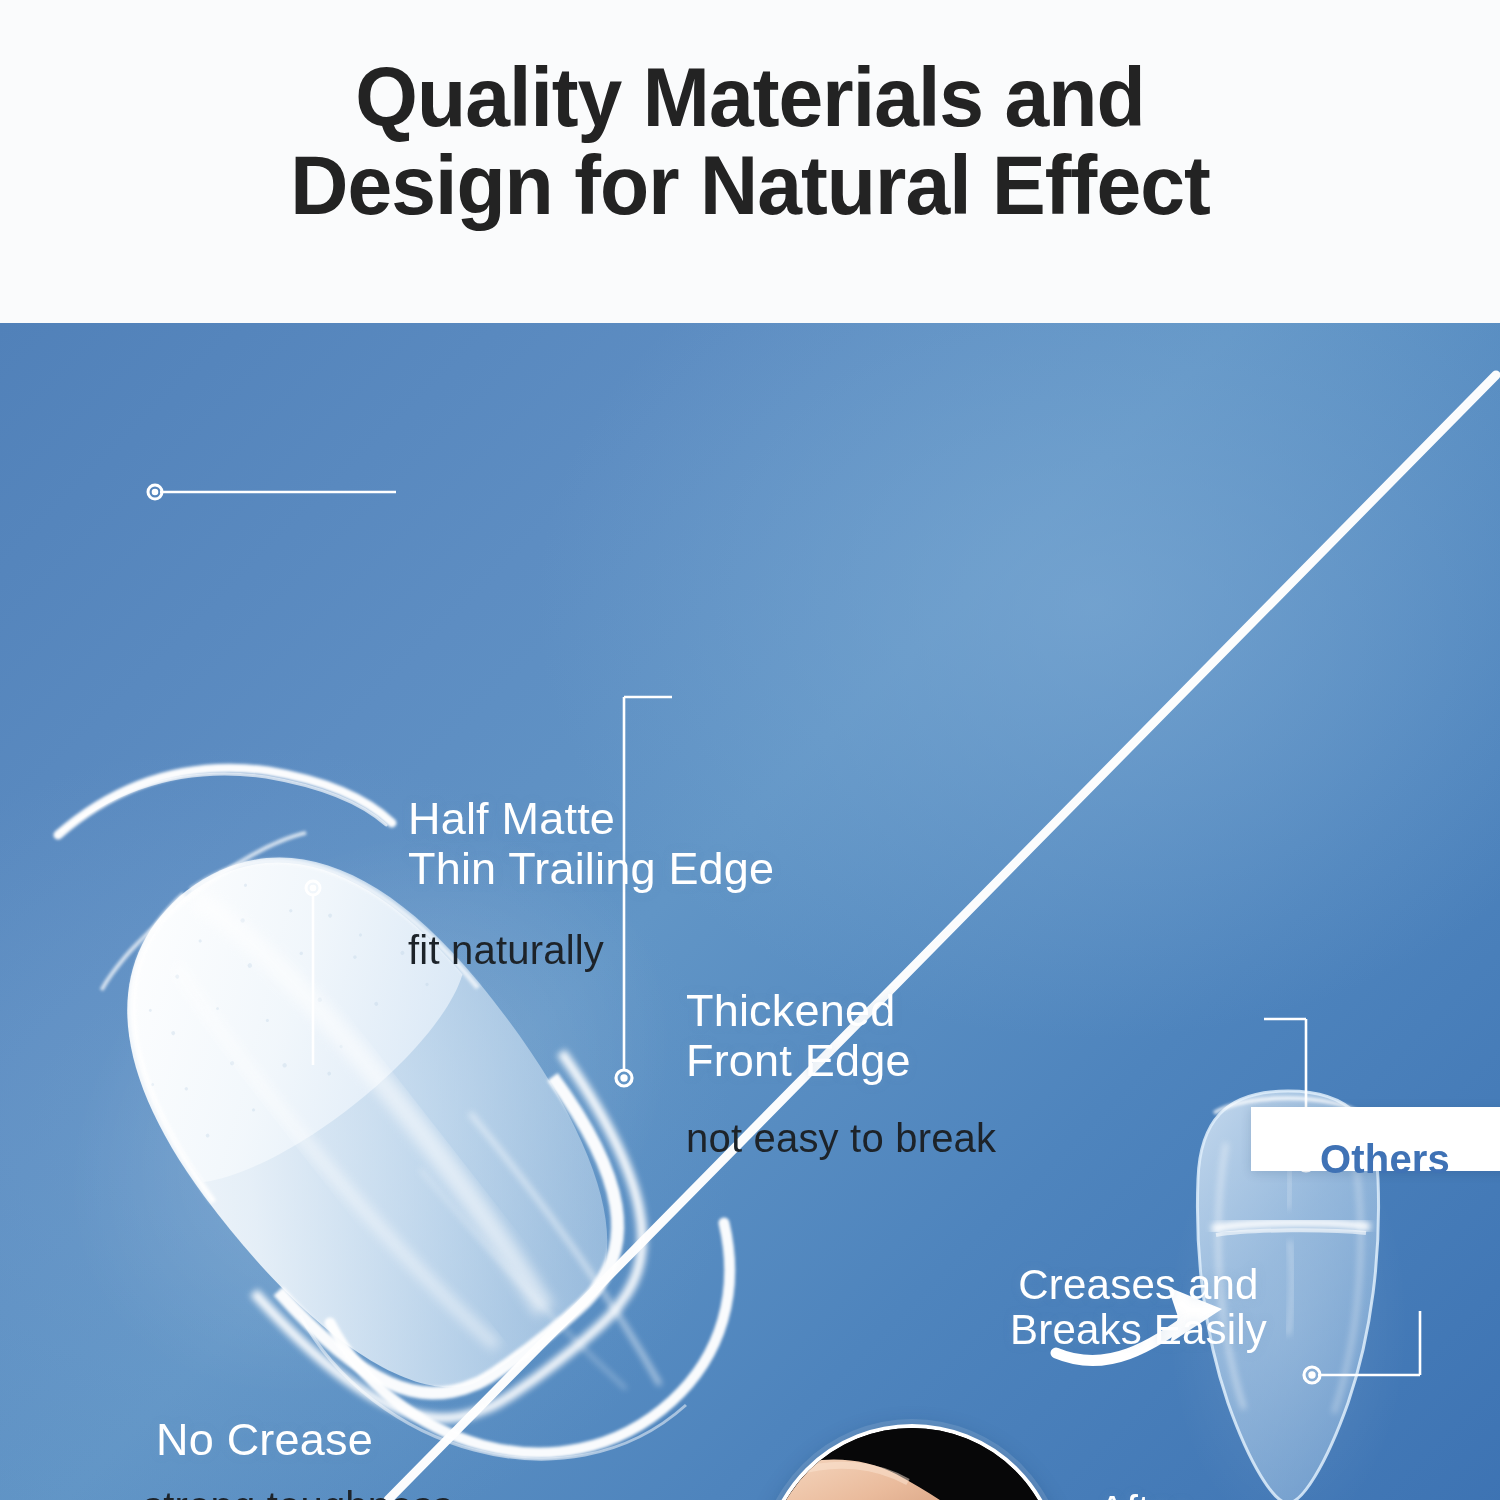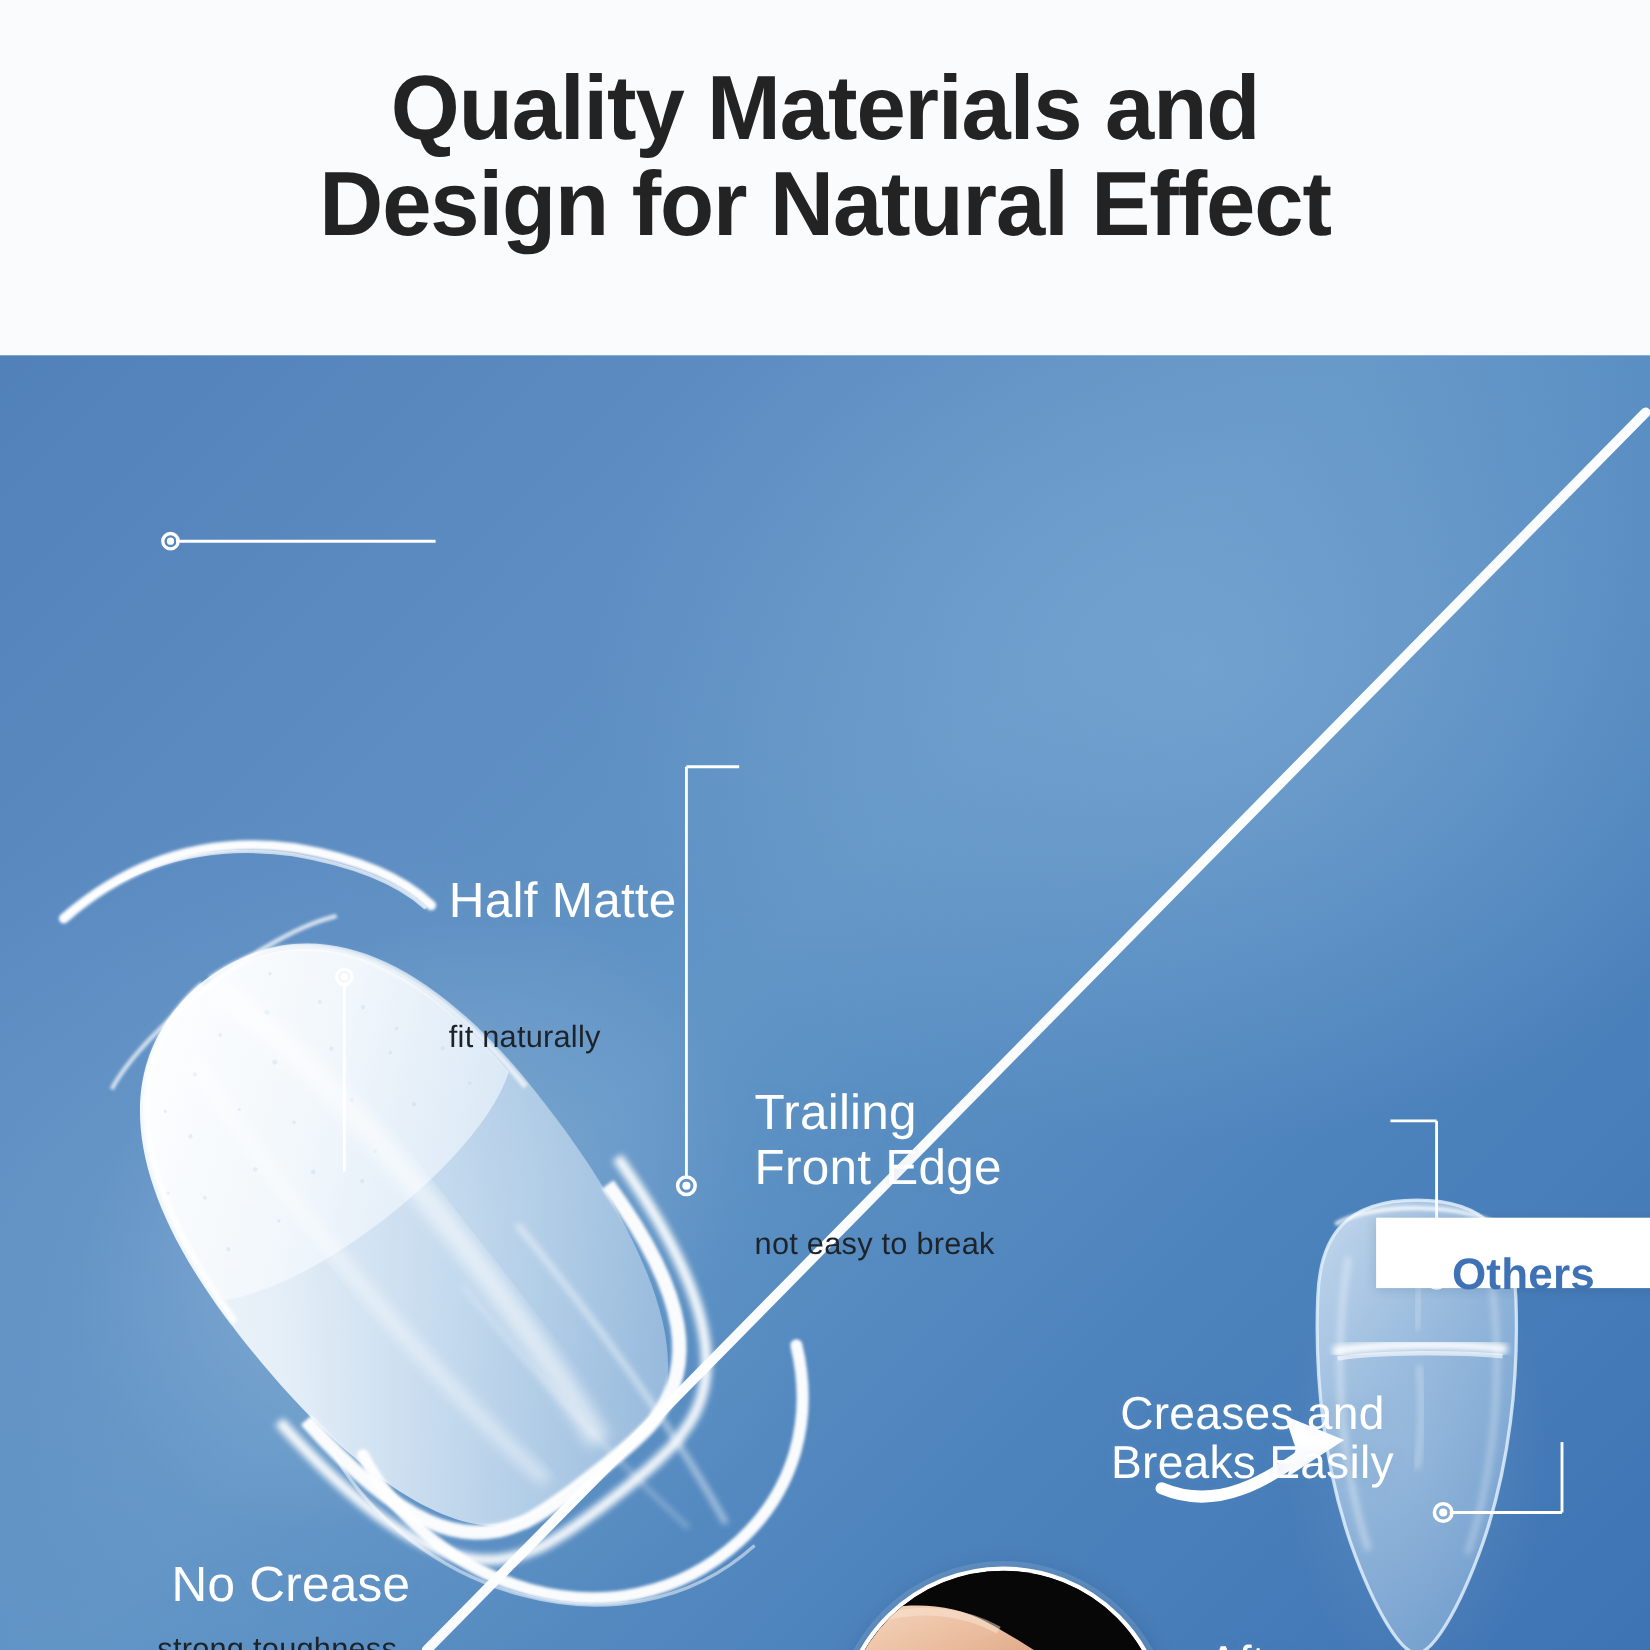--- a/index.html
+++ b/index.html
@@ -43,21 +43,21 @@
 
   .svglayer{position:absolute;left:0;top:0;width:1500px;height:1177px;}
 
   
   .txt{position:absolute;z-index:20;}
   .t-white{
     color:#ffffff;font-size:45px;line-height:1.12;font-weight:400;letter-spacing:0.2px;
     text-shadow:0 0 10px rgba(120,160,200,0.25);
   }
   .t-dark{
-    color:#1d2329;font-size:28px;line-height:1.15;font-weight:500;letter-spacing:0.2px;
+    color:#1d2329;font-size:40px;line-height:1.15;font-weight:500;letter-spacing:0.2px;
   }
 
   #lbl-halfmatte{left:408px;top:471px;}
   #lbl-fitnaturally{left:408px;top:604px;}
   #lbl-thickened{left:686px;top:663px;}
   #lbl-noteasy{left:686px;top:792px;}
   #lbl-nocrease{left:143px;top:1092px;margin-left:13px;}
   #lbl-strongtough{left:143px;top:1160px;}
 
   #lbl-creases{left:1010px;top:939px;text-align:center;font-size:42px;line-height:1.08;}
@@ -278,25 +278,26 @@
         <line x1="1420" y1="1052" x2="1420" y2="988"></line>
         <line x1="1318" y1="1052" x2="1420" y2="1052"></line>
         <circle cx="1312" cy="1052" r="8" fill="none" stroke="#ffffff" stroke-width="3.2"></circle>
         <circle cx="1312" cy="1052" r="2.4" fill="#ffffff"></circle>
       </g>
 
     </svg>
 
     <div class="txt t-white" id="lbl-halfmatte">
       <div>Half Matte</div>
+      <div>Thin Trailing Edge</div>
     </div>
     <div class="txt t-dark" id="lbl-fitnaturally">fit naturally</div>
 
     <div class="txt t-white" id="lbl-thickened">
-      <div>Trailing</div>
+      <div>Thickened</div>
       <div>Front Edge</div>
     </div>
     <div class="txt t-dark" id="lbl-noteasy">not easy to break</div>
 
     <div class="txt t-white" id="lbl-nocrease">No Crease</div>
     <div class="txt t-dark" id="lbl-strongtough">strong toughness</div>
 
     <div class="txt t-white" id="lbl-creases">
       <div>Creases and</div>
       <div>Breaks Easily</div>

